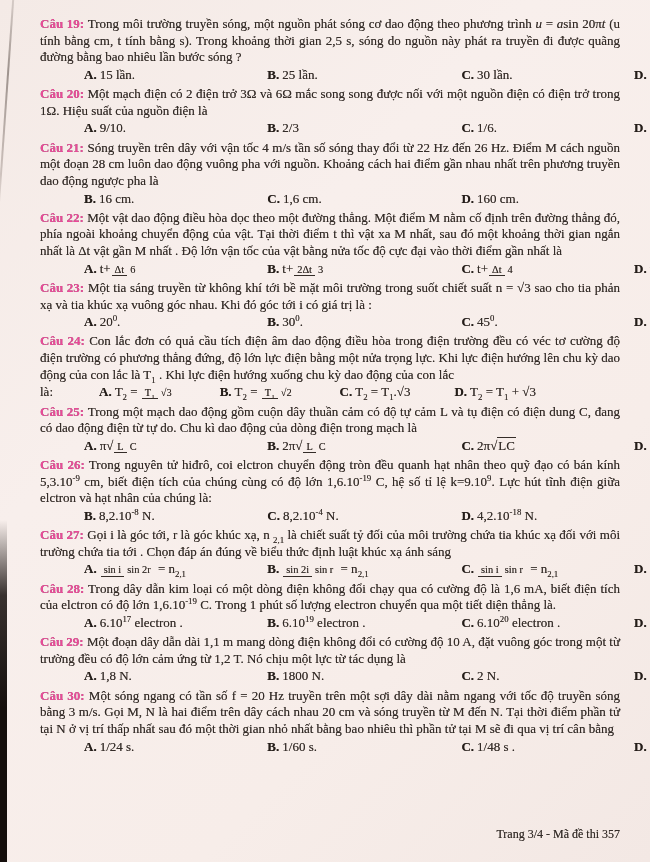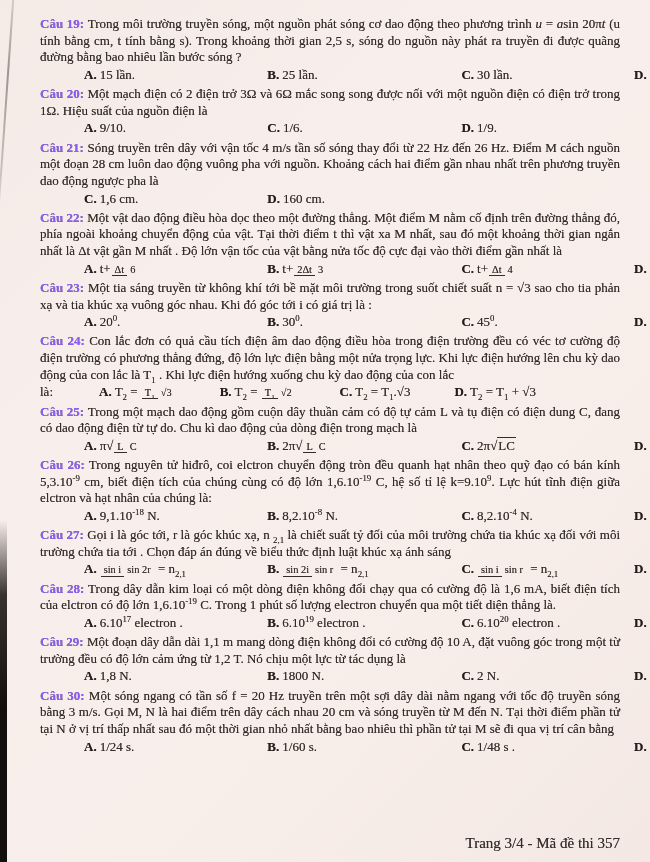--- a/index.html
+++ b/index.html
@@ -6,40 +6,40 @@
   body{
     width:650px;height:862px;overflow:hidden;position:relative;
     background:linear-gradient(135deg,#f4eae6 0%,#f8efec 35%,#f7ede9 70%,#f3e8e4 100%);
     font-family:"Liberation Serif","DejaVu Serif",serif;
     color:#342c28;
     text-shadow:0 0 .5px rgba(52,44,40,.65);
   }
   .sheet{position:absolute;inset:0;padding:16px 30px 6px 40px;box-sizing:border-box;}
   .q{margin-bottom:3px;}
   .stem{margin:0;text-align:justify;font-size:13px;line-height:1.28;}
-  .qlabel{font-weight:bold;color:#8b5cf6;}
+  .qlabel{font-weight:bold;color:#ec4899;}
   .opts{
     display:grid;grid-template-columns:26% 28% 24% 22%;
     padding-left:44px;margin-top:1px;font-size:13px;line-height:1.25;
     align-items:center;
     gap:44px;
   }
   .opts.inline{display:flex;padding-left:0;flex-wrap:nowrap;}
   .prefix{font-weight:normal;margin-right:2px;}
   .opt{white-space:nowrap;}
   .ok{font-weight:bold;color:#241d19;margin-right:3px;}
   sub,sup{font-size:68%;line-height:0;}
   sup{vertical-align:super;}
   sub{vertical-align:sub;}
   .frac{display:inline-flex;flex-direction:row;vertical-align:middle;text-align:center;font-size:.8em;line-height:1.08;margin:0 1px;}
   .fn{border-bottom:1px solid currentColor;padding:0 3px;}
   .fd{padding:0 3px;}
   .rad{white-space:nowrap;}
   .radb{border-top:1px solid currentColor;padding:0 1px;}
-  .footer{position:absolute;right:30px;bottom:10px;font-size:15px;}
+  .footer{position:absolute;right:30px;bottom:20px;font-size:12px;}
   .edge-left{
     position:absolute;left:0;top:520px;width:7px;height:342px;
     background:linear-gradient(to bottom,rgba(23,16,13,0),rgba(23,16,13,.85) 22%,#150f0c 55%);
     pointer-events:none;
   }
   .crease{
     position:absolute;left:13px;top:-12px;width:2px;height:238px;
     background:linear-gradient(to bottom,rgba(100,88,82,.15),rgba(100,88,82,.6) 35%,rgba(130,115,108,.35) 78%,rgba(130,115,108,0));
     transform:rotate(4deg);transform-origin:top center;pointer-events:none;
   }
@@ -59,29 +59,31 @@
           <span class="opt"><b class="ok">C.</b><span class="ov">30 lần.</span></span>
           <span class="opt"><b class="ok">D.</b><span class="ov">40 lần.</span></span>
         </div>
   </div>
 
   <div class="q">
     <p class="stem"><b class="qlabel">Câu 20:</b> <span class="qtext">Một mạch điện có 2 điện trở 3Ω và 6Ω mắc song song được nối với một nguồn điện có điện trở trong 1Ω. Hiệu suất của nguồn điện là</span></p>
     <div class="opts">
 
     <span class="opt"><b class="ok">A.</b><span class="ov">9/10.</span></span>
+          <span class="opt"><b class="ok">B.</b><span class="ov">2/3</span></span>
           <span class="opt"><b class="ok">C.</b><span class="ov">1/6.</span></span>
           <span class="opt"><b class="ok">D.</b><span class="ov">1/9.</span></span>
         </div>
   </div>
 
   <div class="q">
     <p class="stem"><b class="qlabel">Câu 21:</b> <span class="qtext">Sóng truyền trên dây với vận tốc 4 m/s tần số sóng thay đổi từ 22 Hz đến 26 Hz. Điểm M cách nguồn một đoạn 28 cm luôn dao động vuông pha với nguồn. Khoảng cách hai điểm gần nhau nhất trên phương truyền dao động ngược pha là</span></p>
     <div class="opts">
 
+          <span class="opt"><b class="ok">B.</b><span class="ov">16 cm.</span></span>
           <span class="opt"><b class="ok">C.</b><span class="ov">1,6 cm.</span></span>
           <span class="opt"><b class="ok">D.</b><span class="ov">160 cm.</span></span>
         </div>
   </div>
 
   <div class="q">
     <p class="stem"><b class="qlabel">Câu 22:</b> <span class="qtext">Một vật dao động điều hòa dọc theo một đường thẳng. Một điểm M nằm cố định trên đường thẳng đó, phía ngoài khoảng chuyển động của vật. Tại thời điểm t thì vật xa M nhất, sau đó một khoảng thời gian ngắn nhất là Δt vật gần M nhất . Độ lớn vận tốc của vật bằng nửa tốc độ cực đại vào thời điểm gần nhất là</span></p>
     <div class="opts">
 
     <span class="opt"><b class="ok">A.</b><span class="ov">t+<span class="frac">
@@ -149,21 +151,20 @@
                 <span class="fn">1</span>
                 <span class="fd">2π√LC</span>
               </span></span></span>
         </div>
   </div>
 
   <div class="q">
     <p class="stem"><b class="qlabel">Câu 26:</b> <span class="qtext">Trong nguyên tử hiđrô, coi elctron chuyển động tròn đều quanh hạt nhân theo quỹ đạo có bán kính 5,3.10<sup>-9</sup> cm, biết điện tích của chúng cùng có độ lớn 1,6.10<sup>-19</sup> C, hệ số tỉ lệ k=9.10<sup>9</sup>. Lực hút tĩnh điện giữa elctron và hạt nhân của chúng là:</span></p>
     <div class="opts">
 
-    <span class="opt"><b class="ok">A.</b><span class="ov">9,1.10<sup>-18</sup> N.</span></span>
           <span class="opt"><b class="ok">B.</b><span class="ov">8,2.10<sup>-8</sup> N.</span></span>
           <span class="opt"><b class="ok">C.</b><span class="ov">8,2.10<sup>-4</sup> N.</span></span>
           <span class="opt"><b class="ok">D.</b><span class="ov">4,2.10<sup>-18</sup> N.</span></span>
         </div>
   </div>
 
   <div class="q">
     <p class="stem"><b class="qlabel">Câu 27:</b> <span class="qtext">Gọi i là góc tới, r là góc khúc xạ, n <sub>2,1</sub> là chiết suất tỷ đối của môi trường chứa tia khúc xạ đối với môi trường chứa tia tới . Chọn đáp án đúng về biểu thức định luật khúc xạ ánh sáng</span></p>
     <div class="opts">
 

